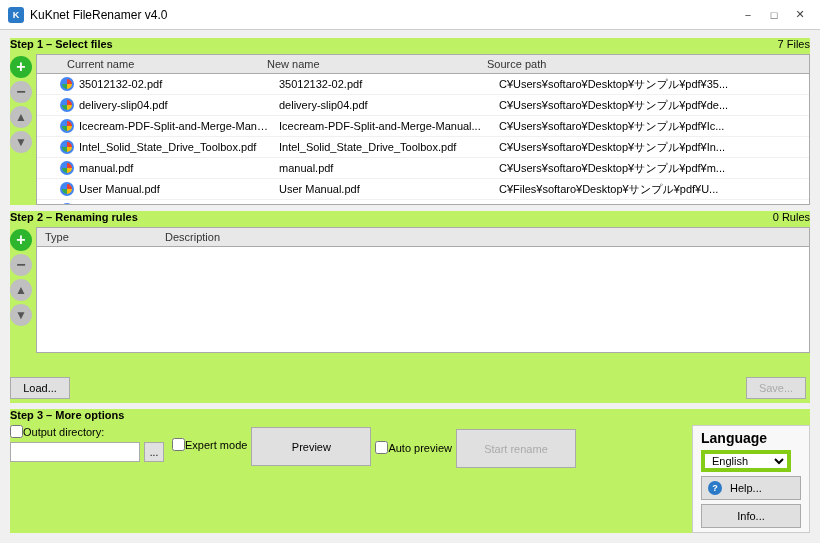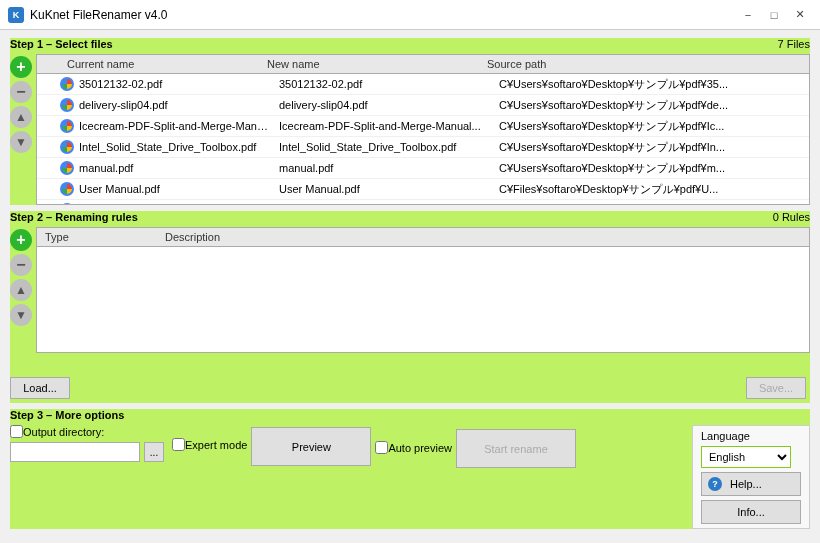--- a/index.html
+++ b/index.html
@@ -263,32 +263,32 @@
     }
     .lang-group {
       border: 1px solid #ccc;
       background: #f8f8f8;
       padding: 4px 8px;
       display: flex;
       flex-direction: column;
       gap: 4px;
     }
     .lang-label {
-      font-size: 11px;
-      font-weight: normal;
+      font-size: 14px;
+      font-weight: bold;
     }
     .lang-select {
       display: flex;
       align-items: center;
       gap: 2px;
     }
     .lang-dropdown {
       width: 90px;
       height: 22px;
-      border: 1px solid #84cc16;
+      border: 4px solid #84cc16;
       background: white;
       font-size: 11px;
       padding: 0 3px;
     }
     .help-btn {
       display: flex;
       align-items: center;
       gap: 4px;
       width: 100px;
       height: 24px;

